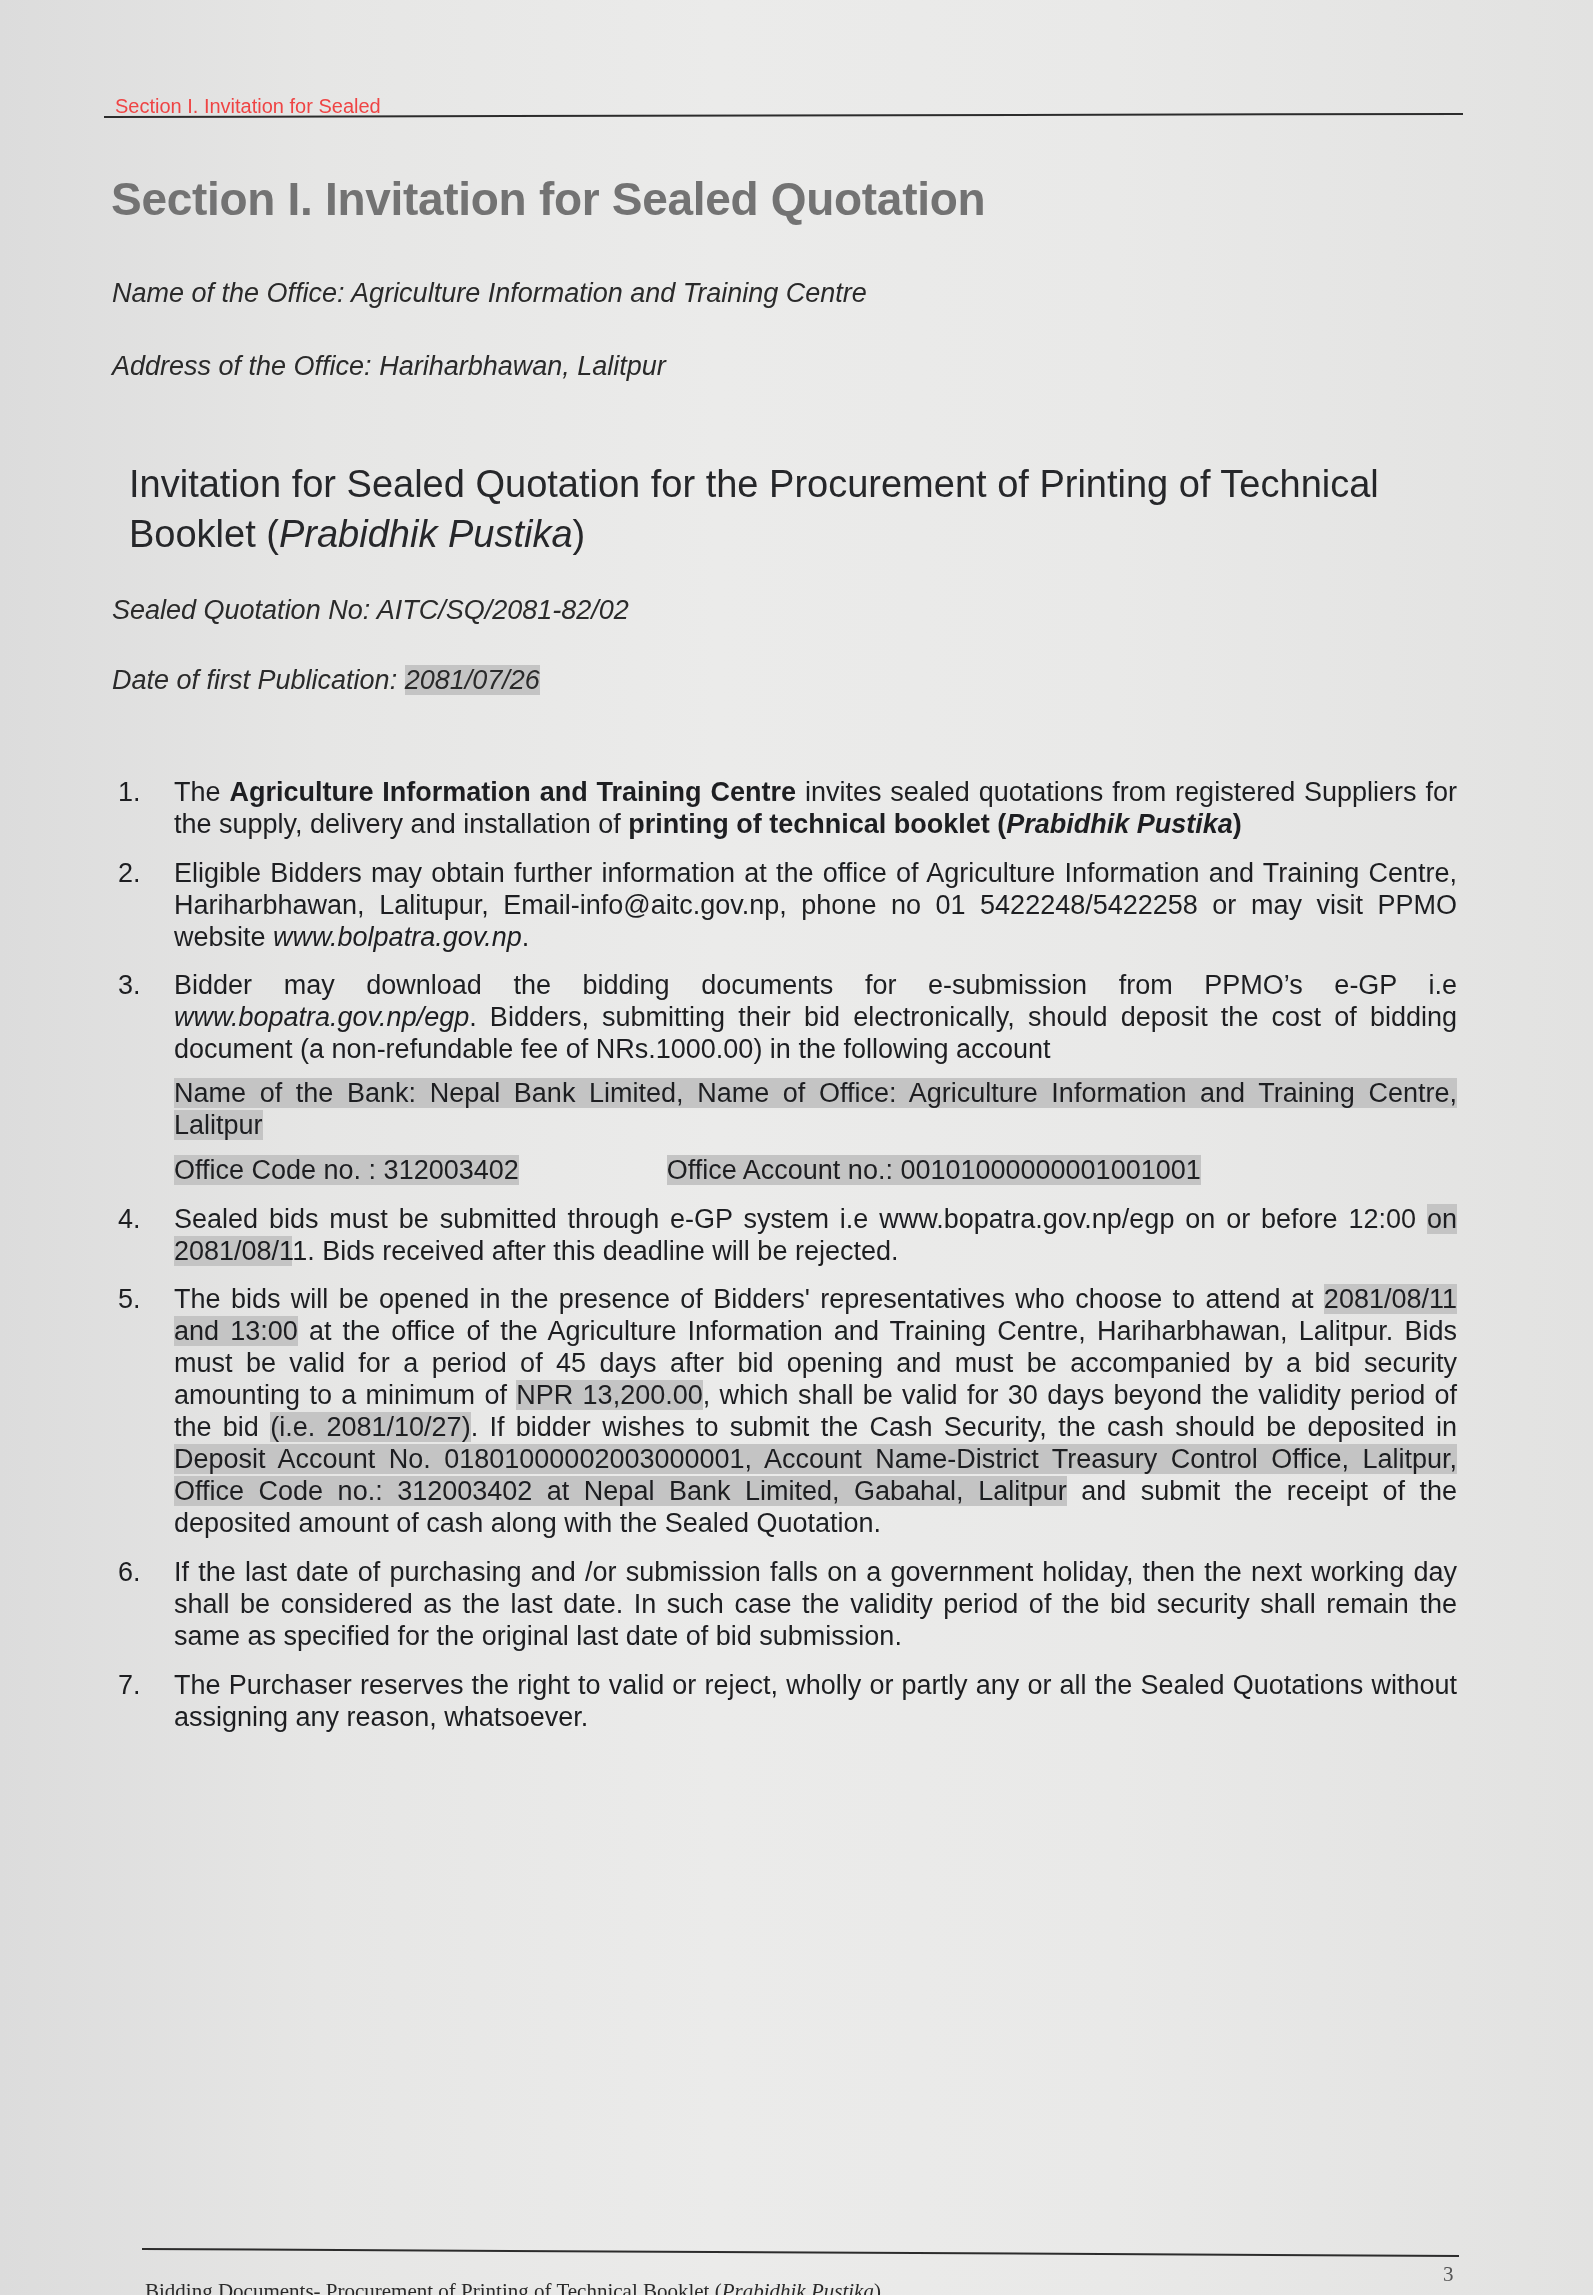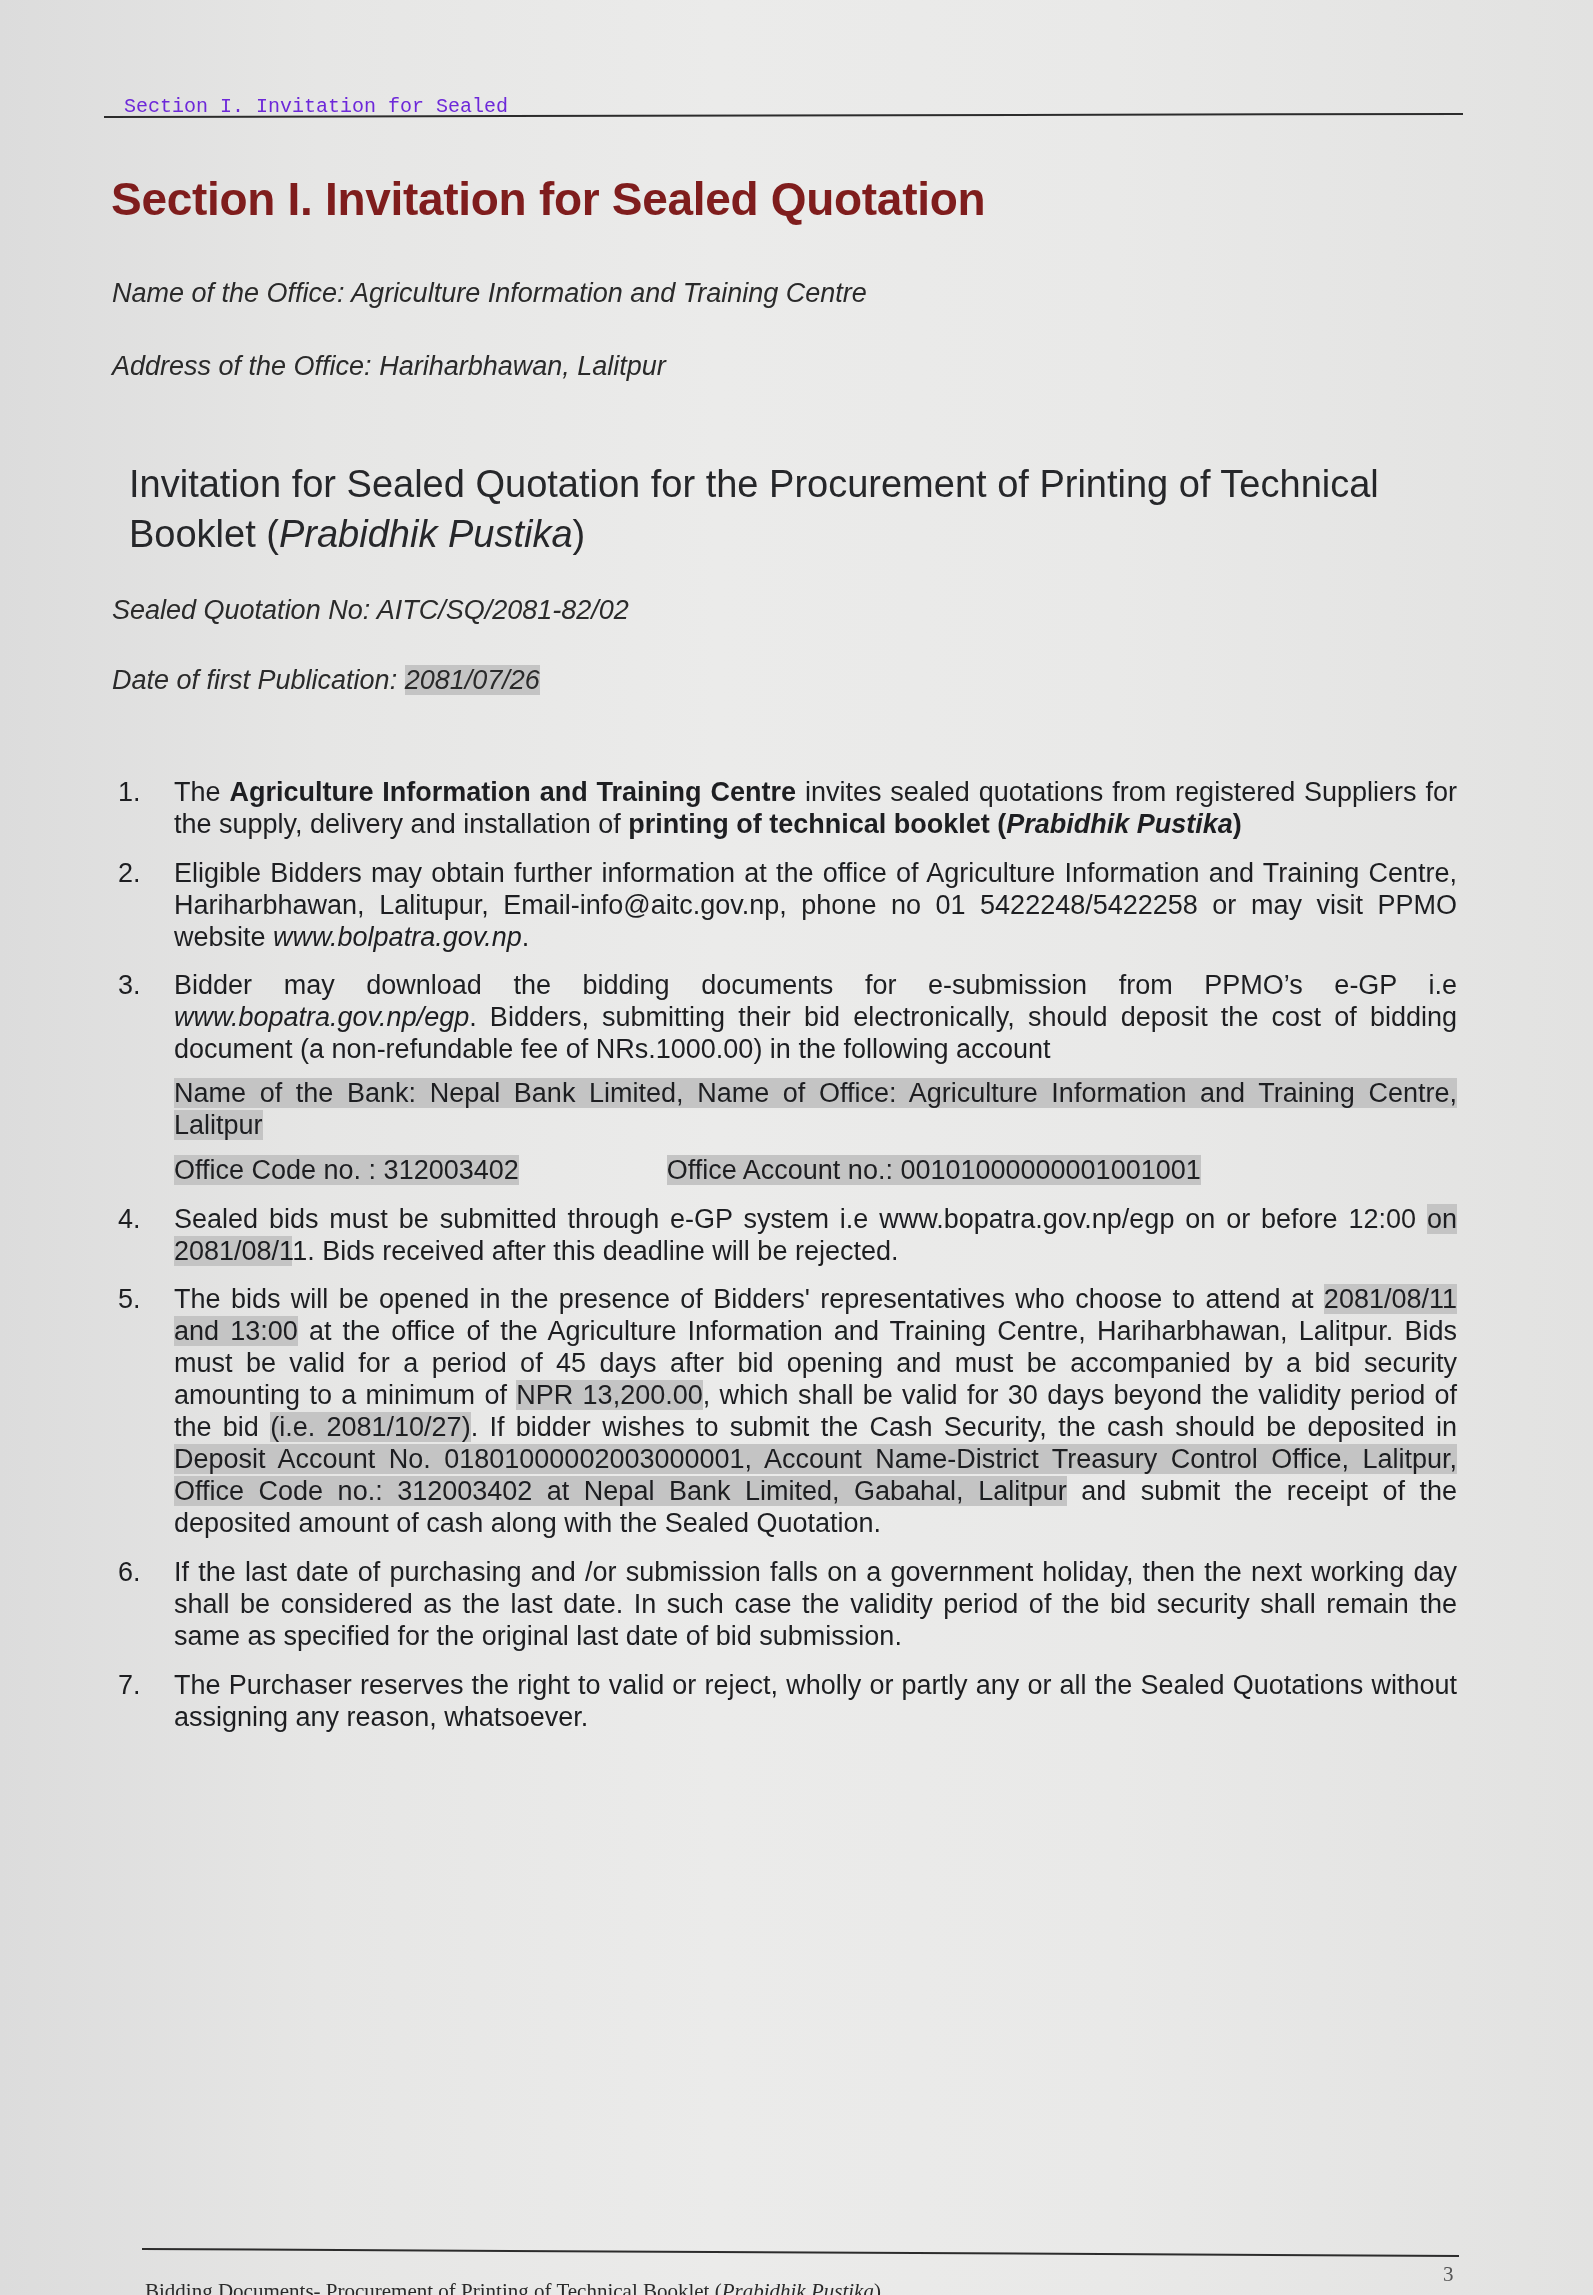--- a/index.html
+++ b/index.html
@@ -4,30 +4,30 @@
 <style>
   html, body { margin: 0; padding: 0; }
   body {
     width: 1593px; height: 2295px; overflow: hidden;
     background: linear-gradient(90deg, #dcdcdc 0%, #e6e6e5 20%, #ebebea 45%, #e9e9e8 70%, #e2e2e1 100%);
     position: relative;
     font-family: "Liberation Sans", sans-serif;
     color: #1e1f22;
   }
   .running-header {
-    position: absolute; left: 124px; top: 95px;
-    font-family: Liberation Mono, monospace; font-size: 20px; color: #6d28d9;
+    position: absolute; left: 115px; top: 95px;
+    font-family: Liberation Sans, sans-serif; font-size: 20px; color: #ef4444;
   }
   .header-rule {
     position: absolute; left: 104px; top: 116px; width: 1359px; height: 2.4px;
     background: #2c2c2c; transform: rotate(-0.13deg); transform-origin: left center;
   }
   .title {
     position: absolute; left: 111px; top: 172px; margin: 0;
-    font-size: 46px; font-weight: bold; color: #7f1d1d; letter-spacing: -0.3px;
+    font-size: 46px; font-weight: bold; color: #737373; letter-spacing: -0.3px;
   }
   .meta-line { position: absolute; left: 112px; font-size: 27px; color: #2a2a2a; font-style: italic; }
   .subtitle {
     position: absolute; left: 114px; top: 444px; width: 1303px; margin: 15px;
     font-size: 38px; font-weight: normal; line-height: 50px; color: #26272a;
   }
   .hl { background: #c4c4c4; text-align: center; }
   .list {
     position: absolute; left: 118px; top: 776px; width: 1339px;
     font-size: 27px; line-height: 32px; color: #1d1e21;

